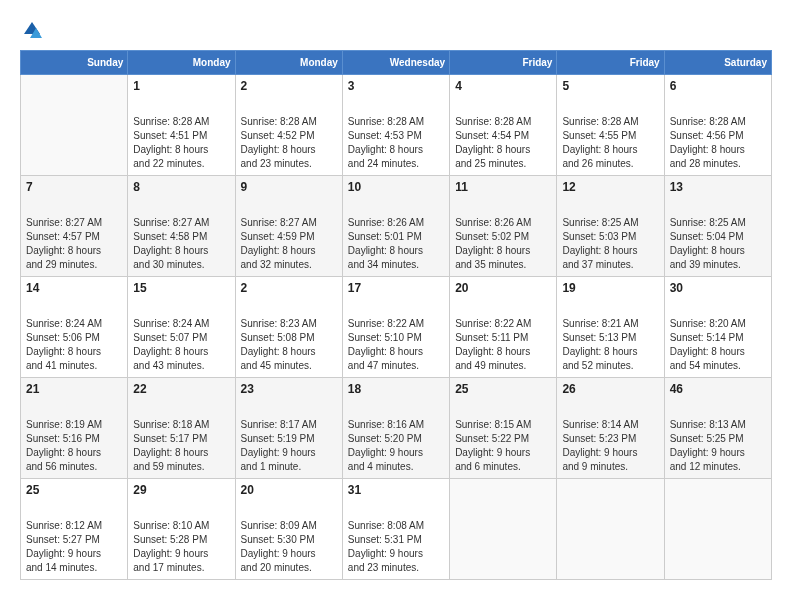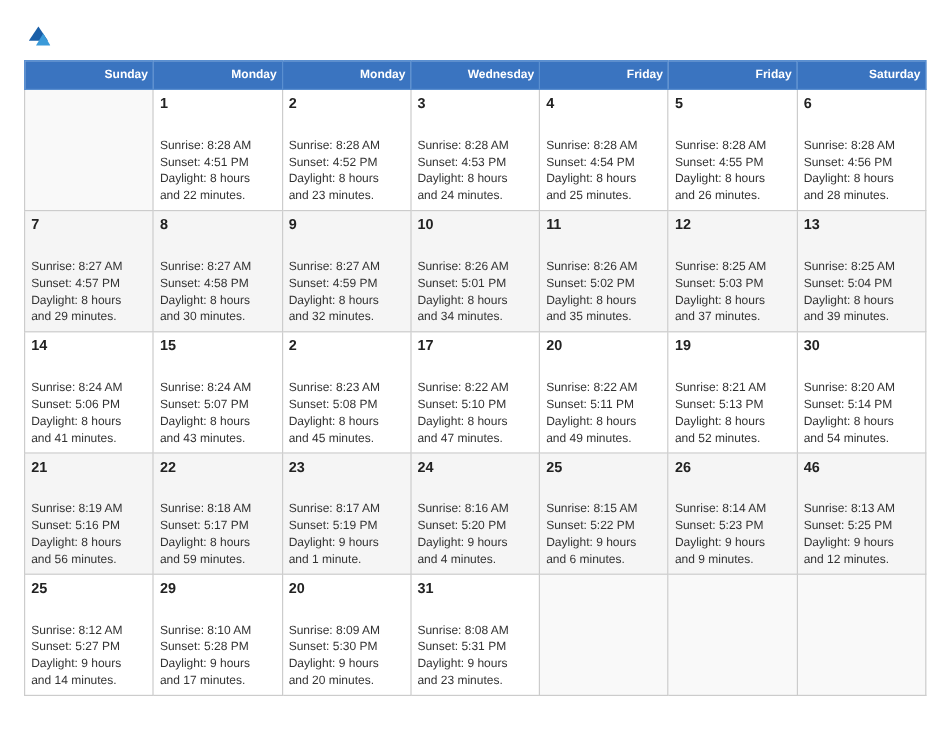--- a/index.html
+++ b/index.html
@@ -216,21 +216,21 @@
         </td>
         <td>
           <span class="day-number">22</span>
           <div class="day-info">Sunrise: 8:18 AM<br>Sunset: 5:17 PM<br>Daylight: 8 hours<br>and 59 minutes.</div>
         </td>
         <td>
           <span class="day-number">23</span>
           <div class="day-info">Sunrise: 8:17 AM<br>Sunset: 5:19 PM<br>Daylight: 9 hours<br>and 1 minute.</div>
         </td>
         <td>
-          <span class="day-number">24</span>
+          <span class="day-number">18</span>
           <div class="day-info">Sunrise: 8:16 AM<br>Sunset: 5:20 PM<br>Daylight: 9 hours<br>and 4 minutes.</div>
         </td>
         <td>
           <span class="day-number">25</span>
           <div class="day-info">Sunrise: 8:15 AM<br>Sunset: 5:22 PM<br>Daylight: 9 hours<br>and 6 minutes.</div>
         </td>
         <td>
           <span class="day-number">26</span>
           <div class="day-info">Sunrise: 8:14 AM<br>Sunset: 5:23 PM<br>Daylight: 9 hours<br>and 9 minutes.</div>
         </td>

